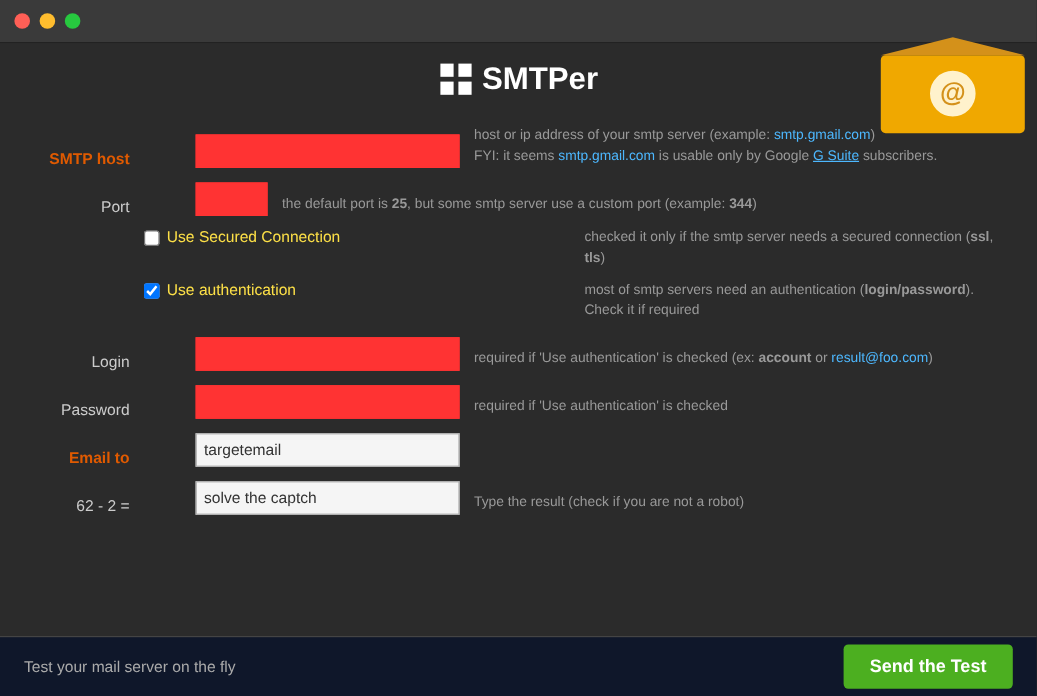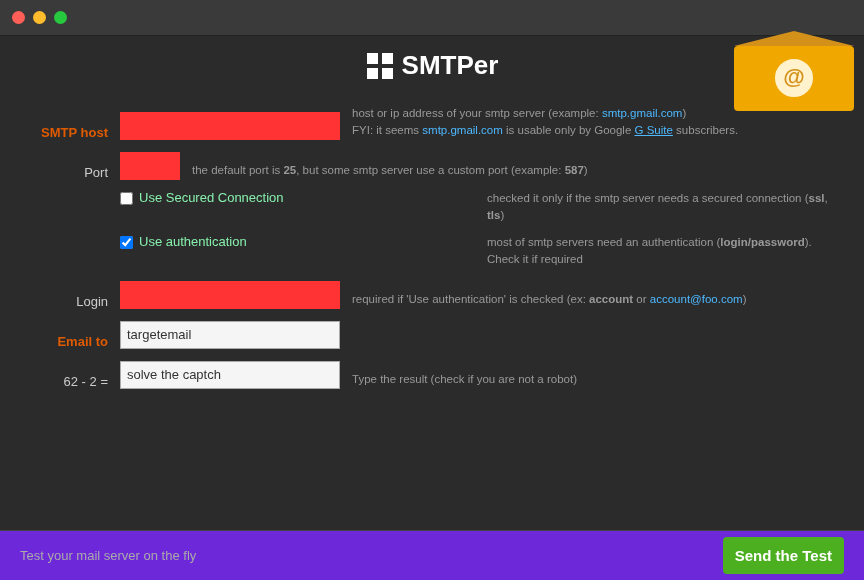--- a/index.html
+++ b/index.html
@@ -87,20 +87,21 @@
     }
     .form-input {
       background-color: #ff3333;
       border: 1px solid #ff3333;
       color: #fff;
       height: 28px;
       width: 220px;
       padding: 3px 6px;
       font-size: 13px;
       flex-shrink: 0;
+      margin-left: 43px;
     }
     .form-input.normal {
       background-color: #f5f5f5;
       border: 1px solid #aaa;
       color: #333;
     }
     .form-input.port {
       width: 60px;
     }
     .form-hint {
@@ -124,21 +125,21 @@
       align-items: flex-start;
       margin-bottom: 10px;
       padding-left: 90px;
     }
     .checkbox-row input[type="checkbox"] {
       margin-right: 6px;
       margin-top: 2px;
     }
     .checkbox-label {
       font-size: 13px;
-      color: #86efac;
+      color: #fde047;
     }
     .checkbox-hint {
       font-size: 11.5px;
       color: #999;
       margin-left: 20px;
       padding-top: 0px;
       line-height: 1.5;
       flex: 1;
     }
     .checkbox-row-inner {
@@ -147,36 +148,36 @@
       flex: 1;
     }
 
     
     .footer {
       position: absolute;
       bottom: 0;
       left: 0;
       right: 0;
       height: 50px;
-      background-color: #6d28d9;
+      background-color: #0f172a;
       display: flex;
       align-items: center;
       justify-content: space-between;
       padding: 0 20px;
       border-top: 1px solid #444;
     }
     .footer-text {
       color: #aaa;
       font-size: 13px;
     }
     .send-btn {
       background-color: #4caf20;
       color: #fff;
       border: none;
-      padding: 10px 12px;
+      padding: 10px 22px;
       font-size: 15px;
       font-weight: bold;
       cursor: pointer;
       border-radius: 4px;
     }
 
     
     .envelope-svg {
       width: 140px;
       height: 90px;
@@ -224,21 +225,21 @@
     <div class="form-hint">
       host or ip address of your smtp server (example: <span class="bold-link">smtp.gmail.com</span>)<br>
       FYI: it seems <span class="bold-link">smtp.gmail.com</span> is usable only by Google <span class="link">G Suite</span> subscribers.
     </div>
   </div>
 
   <div class="form-row">
     <div class="form-label">Port</div>
     <input type="text" class="form-input port" value="" style="">
     <div class="form-hint">
-      the default port is <strong>25</strong>, but some smtp server use a custom port (example: <strong>587</strong>)
+      the default port is <strong>25</strong>, but some smtp server use a custom port (example: <strong>344</strong>)
     </div>
   </div>
 
   <div class="checkbox-row">
     <div class="checkbox-row-inner">
       <input type="checkbox" id="useSecured" style="">
       <label for="useSecured" class="checkbox-label">Use Secured Connection</label>
     </div>
     <div class="checkbox-hint">
       checked it only if the smtp server needs a secured connection (<strong>ssl</strong>, <strong>tls</strong>)
@@ -252,24 +253,29 @@
     </div>
     <div class="checkbox-hint">
       most of smtp servers need an authentication (<strong>login/password</strong>). Check it if required
     </div>
   </div>
 
   <div class="form-row">
     <div class="form-label">Login</div>
     <input type="text" class="form-input" value="" style="">
     <div class="form-hint">
-      required if 'Use authentication' is checked (ex: <strong>account</strong> or <span class="bold-link">account@foo.com</span>)
-    </div>
-  </div>
-
+      required if 'Use authentication' is checked (ex: <strong>account</strong> or <span class="bold-link">result@foo.com</span>)
+    </div>
+  </div>
+
+  <div class="form-row">
+    <div class="form-label">Password</div>
+    <input type="password" class="form-input" value="" style="">
+    <div class="form-hint">required if 'Use authentication' is checked</div>
+  </div>
 
 
   <div class="form-row">
     <div class="form-label required">Email to</div>
     <input type="text" class="form-input normal" value="targetemail" style="">
   </div>
 
   <div class="form-row">
     <div class="form-label">62 - 2 =</div>
     <input type="text" class="form-input normal" value="solve the captch" style="">

